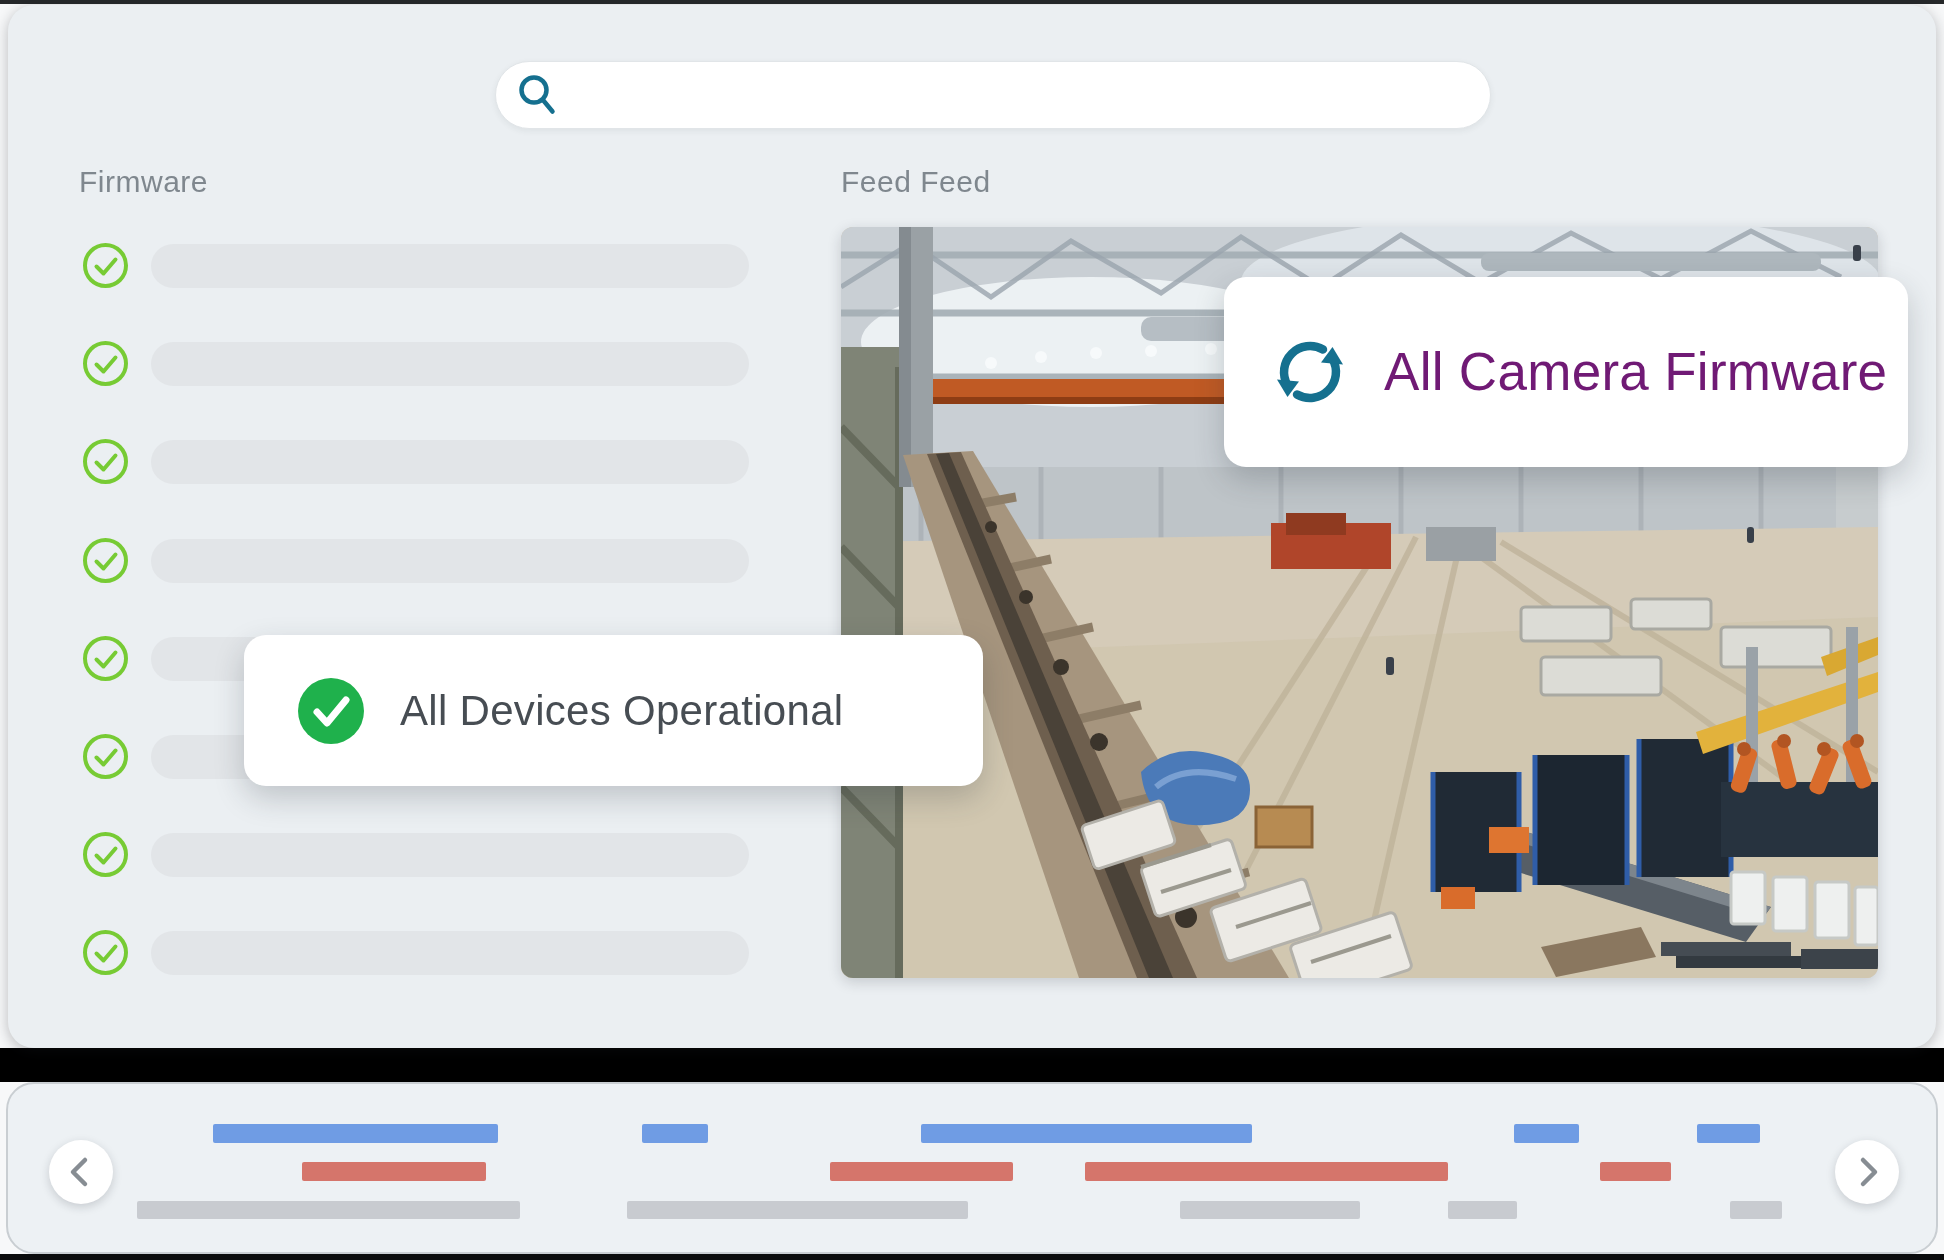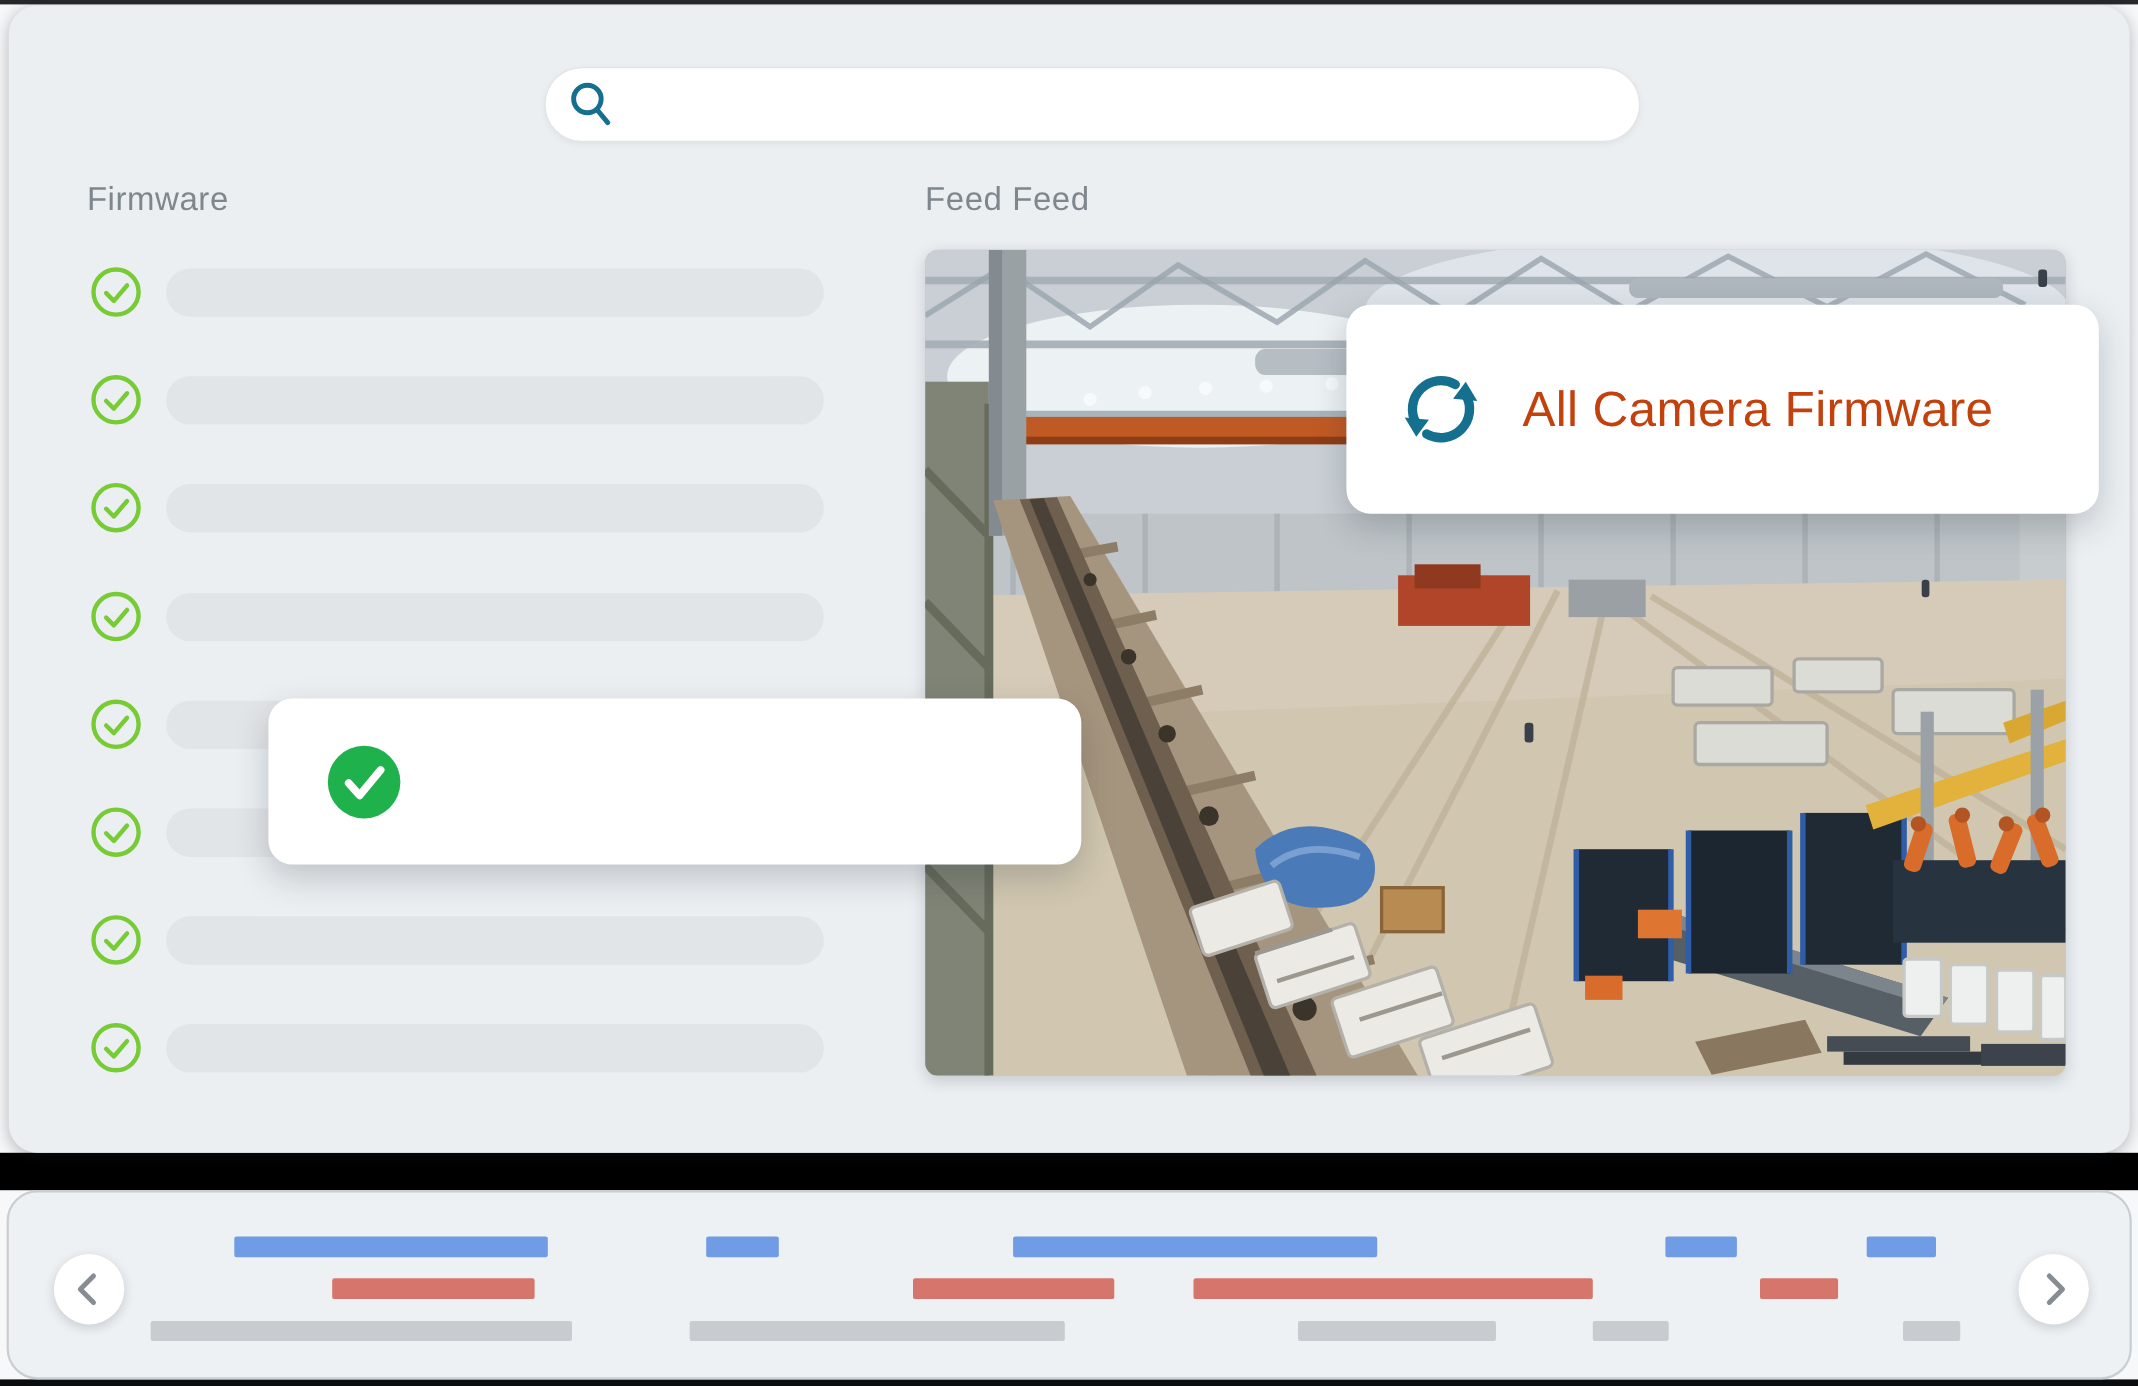--- a/index.html
+++ b/index.html
@@ -35,21 +35,21 @@
   .live-feed{position:absolute;left:833px;top:222px;width:1037px;height:751px;border-radius:12px;
              overflow:hidden;background:#cfc5b2;box-shadow:0 4px 14px rgba(30,36,42,.18);}
   .live-feed svg{display:block;width:100%;height:100%;}
 
   
   .toast{position:absolute;background:#fff;border-radius:22px;
          box-shadow:0 12px 30px rgba(35,45,55,.22);display:flex;align-items:center;}
   #toast-devices{left:236px;top:630px;width:739px;height:151px;padding-left:52px;box-sizing:border-box;}
   #toast-devices .toast-text{font-size:42px;color:#474d53;margin-left:34px;letter-spacing:.3px;}
   #toast-firmware{left:1216px;top:272px;width:684px;height:190px;padding-left:48px;box-sizing:border-box;}
-  #toast-firmware .toast-lines{margin-left:36px;font-size:45px;line-height:68px;color:#c2410c;
+  #toast-firmware .toast-lines{margin-left:36px;font-size:53px;line-height:68px;color:#701a75;
                                letter-spacing:.3px;}
   .check-fill{fill:var(--toast-green,#1fb14c);}
   .check-stroke{fill:none;stroke:#fff;stroke-width:7;stroke-linecap:round;stroke-linejoin:round;}
   .sync-icon path{fill:none;stroke:var(--teal,#15708f);stroke-width:8.5;stroke-linecap:round;}
   .sync-icon polygon{fill:var(--teal,#15708f);}
   .search-icon circle{fill:none;stroke:var(--teal,#15708f);stroke-width:4.5;}
   .search-icon line{stroke:var(--teal,#15708f);stroke-width:4.5;stroke-linecap:round;}
 
   
   .bottom-panel{position:absolute;left:6px;top:1082px;width:1932px;height:172px;background:#edf1f4;
@@ -270,20 +270,21 @@
       <div class="toast-lines">
         <div>All Camera Firmware</div>
       </div>
     </div>
 
     <div class="toast" id="toast-devices">
       <svg width="70" height="70" viewBox="0 0 70 70">
         <circle class="check-fill" cx="35" cy="35" r="33"></circle>
         <path class="check-stroke" d="M21 36 L31 47 L50 24"></path>
       </svg>
+      <div class="toast-text">All Devices Operational</div>
     </div>
   </div>
 
   <div class="bottom-panel">
     <div id="bars-layer">
         <div class="bar bar-blue" style="left: 205px; width: 285px;"></div>
         <div class="bar bar-blue" style="left: 634px; width: 66px;"></div>
         <div class="bar bar-blue" style="left: 913px; width: 331px;"></div>
         <div class="bar bar-blue" style="left: 1506px; width: 65px;"></div>
         <div class="bar bar-blue" style="left: 1689px; width: 63px;"></div>

